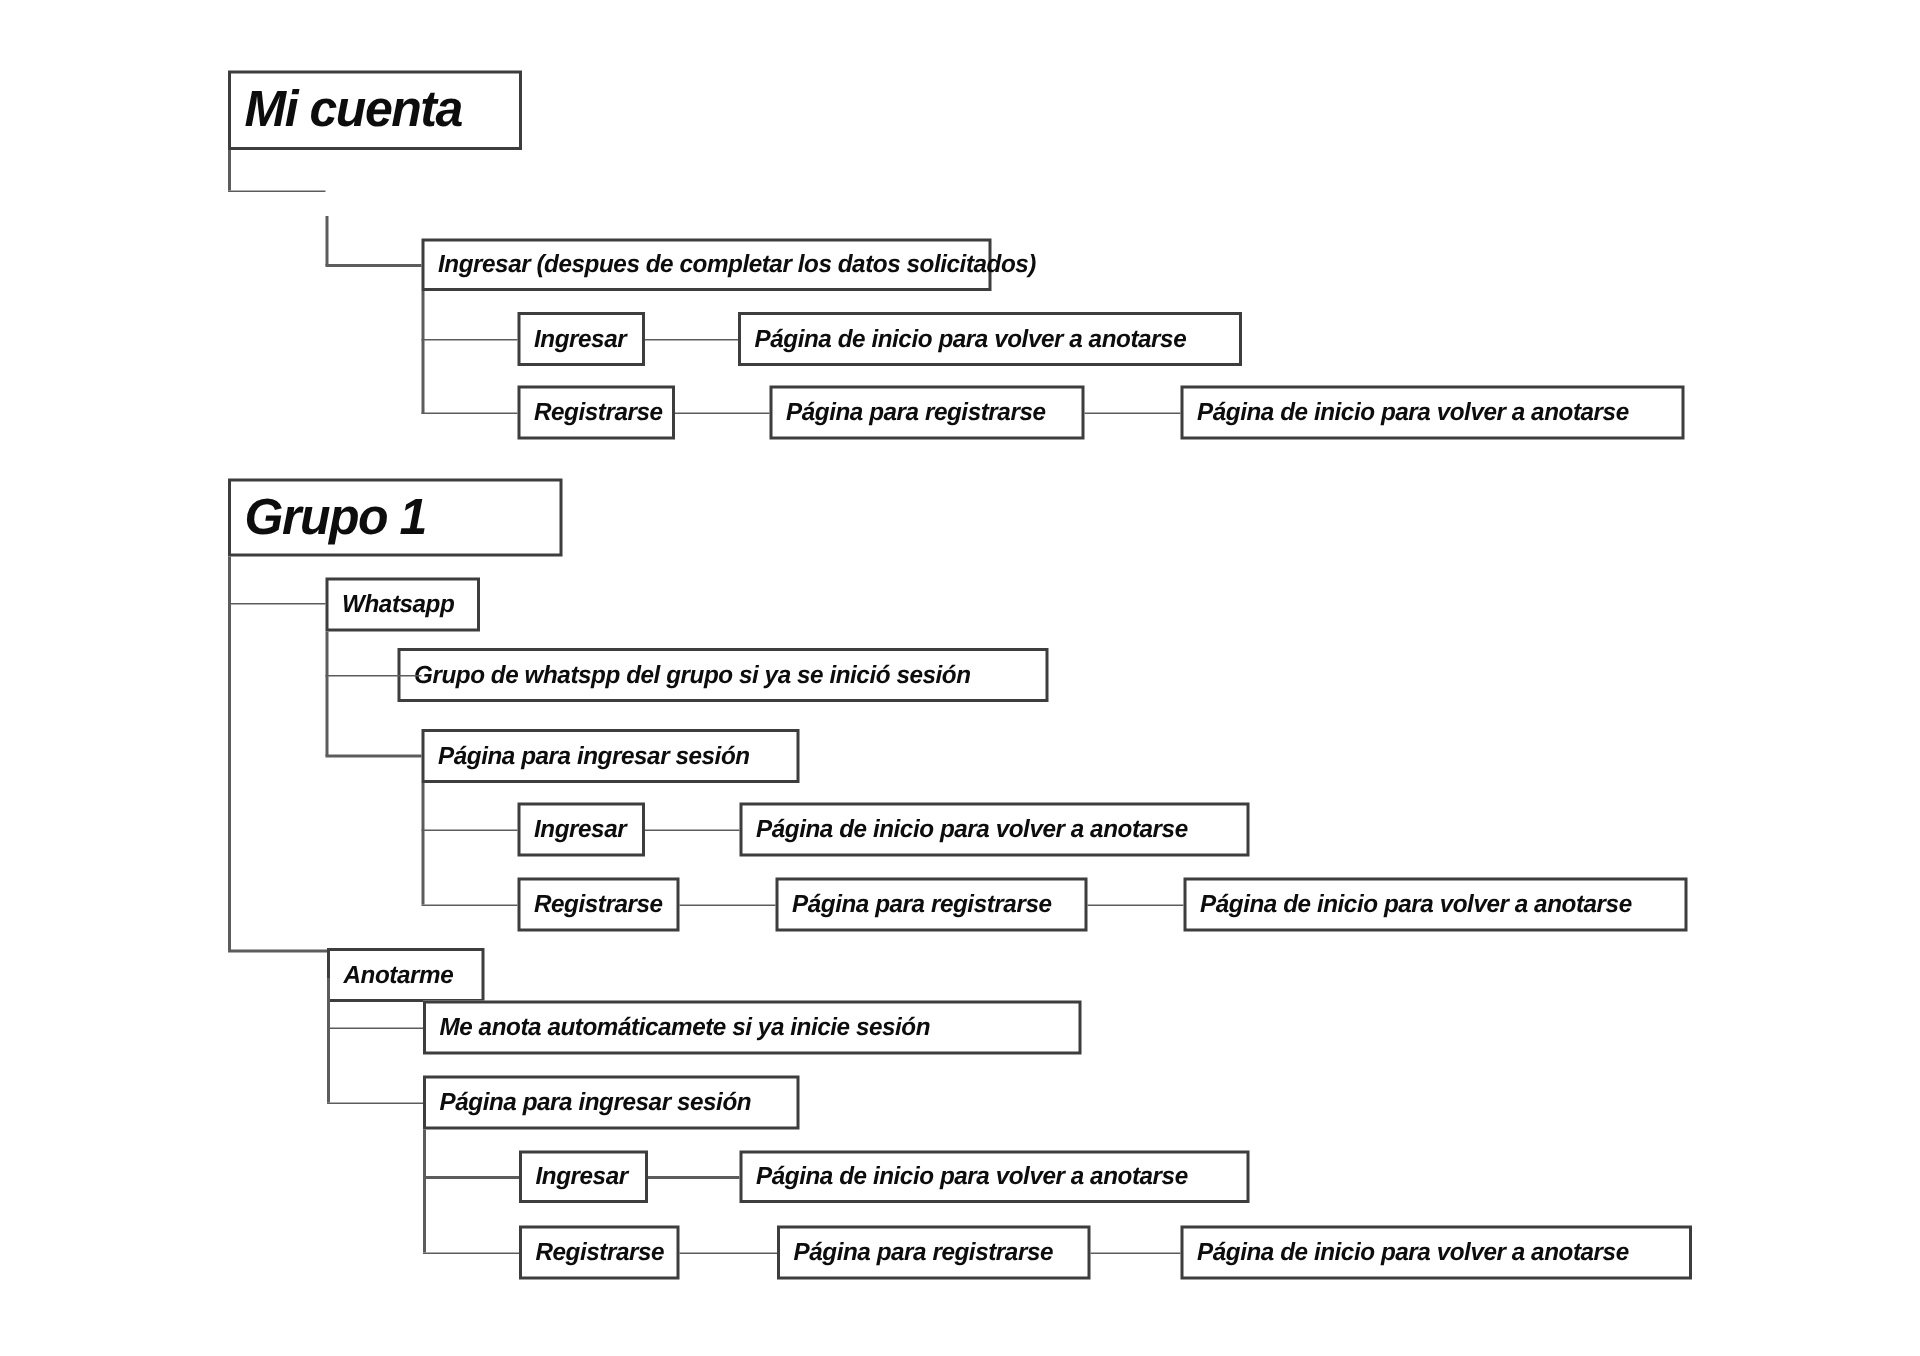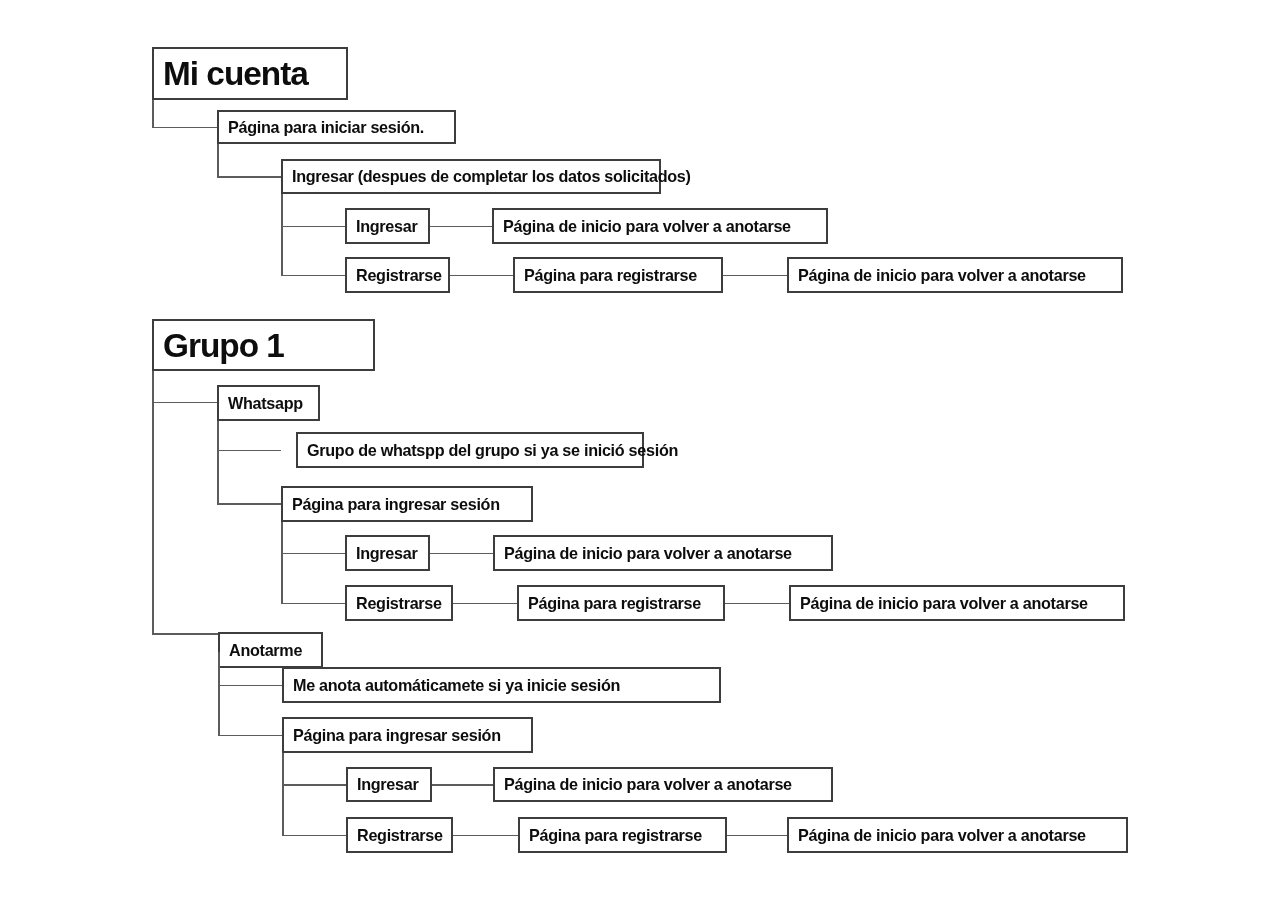--- a/index.html
+++ b/index.html
@@ -12,20 +12,21 @@
   }
   .box{
     position:absolute;
     box-sizing:border-box;
     background:#ffffff;
     border:2px solid #3d3d3d;
     display:flex;
     align-items:center;
     padding-left:9px;
     white-space:nowrap;
+    font-style:italic;
   }
   .box .lbl{
     font-weight:bold;
     font-size:16.5px;
     letter-spacing:-0.3px;
     color:#0d0d0d;
     transform:scaleX(0.98);
     transform-origin:left center;
   }
   .box.root .lbl{
@@ -39,23 +40,20 @@
   .hline{height:1.5px;}
   .vline{width:1.5px;}
 </style>
 </head>
 <body>
 
 <div id="canvas">
 
   <div class="box root" style="left:152px;top:47px;width:196px;height:53px">
     <span class="lbl">Mi cuenta</span>
-  </div>
-  <div class="box" style="left:217px;top:110px;width:239px;height:34px">
-    <span class="lbl">Página para iniciar sesión.</span>
   </div>
   <div class="box" style="left:281px;top:159px;width:380px;height:35px">
     <span class="lbl">Ingresar (despues de completar los datos solicitados)</span>
   </div>
   <div class="box" style="left:345px;top:208px;width:85px;height:36px">
     <span class="lbl">Ingresar</span>
   </div>
   <div class="box" style="left:492px;top:208px;width:336px;height:36px">
     <span class="lbl">Página de inicio para volver a anotarse</span>
   </div>
@@ -79,21 +77,21 @@
   <div class="hline" style="left:430px;top:225.5px;width:62px"></div>
   <div class="hline" style="left:450px;top:274.5px;width:63px"></div>
   <div class="hline" style="left:723px;top:274.5px;width:64px"></div>
 
   <div class="box root" style="left:152px;top:319px;width:223px;height:52px">
     <span class="lbl">Grupo 1</span>
   </div>
   <div class="box" style="left:217px;top:385px;width:103px;height:36px">
     <span class="lbl">Whatsapp</span>
   </div>
-  <div class="box" style="left:296px;top:432px;width:348px;height:36px">
+  <div class="box" style="left:265px;top:432px;width:434px;height:36px">
     <span class="lbl">Grupo de whatspp del grupo si ya se inició sesión</span>
   </div>
   <div class="box" style="left:281px;top:486px;width:252px;height:36px">
     <span class="lbl">Página para ingresar sesión</span>
   </div>
   <div class="box" style="left:345px;top:535px;width:85px;height:36px">
     <span class="lbl">Ingresar</span>
   </div>
   <div class="box" style="left:493px;top:535px;width:340px;height:36px">
     <span class="lbl">Página de inicio para volver a anotarse</span>

